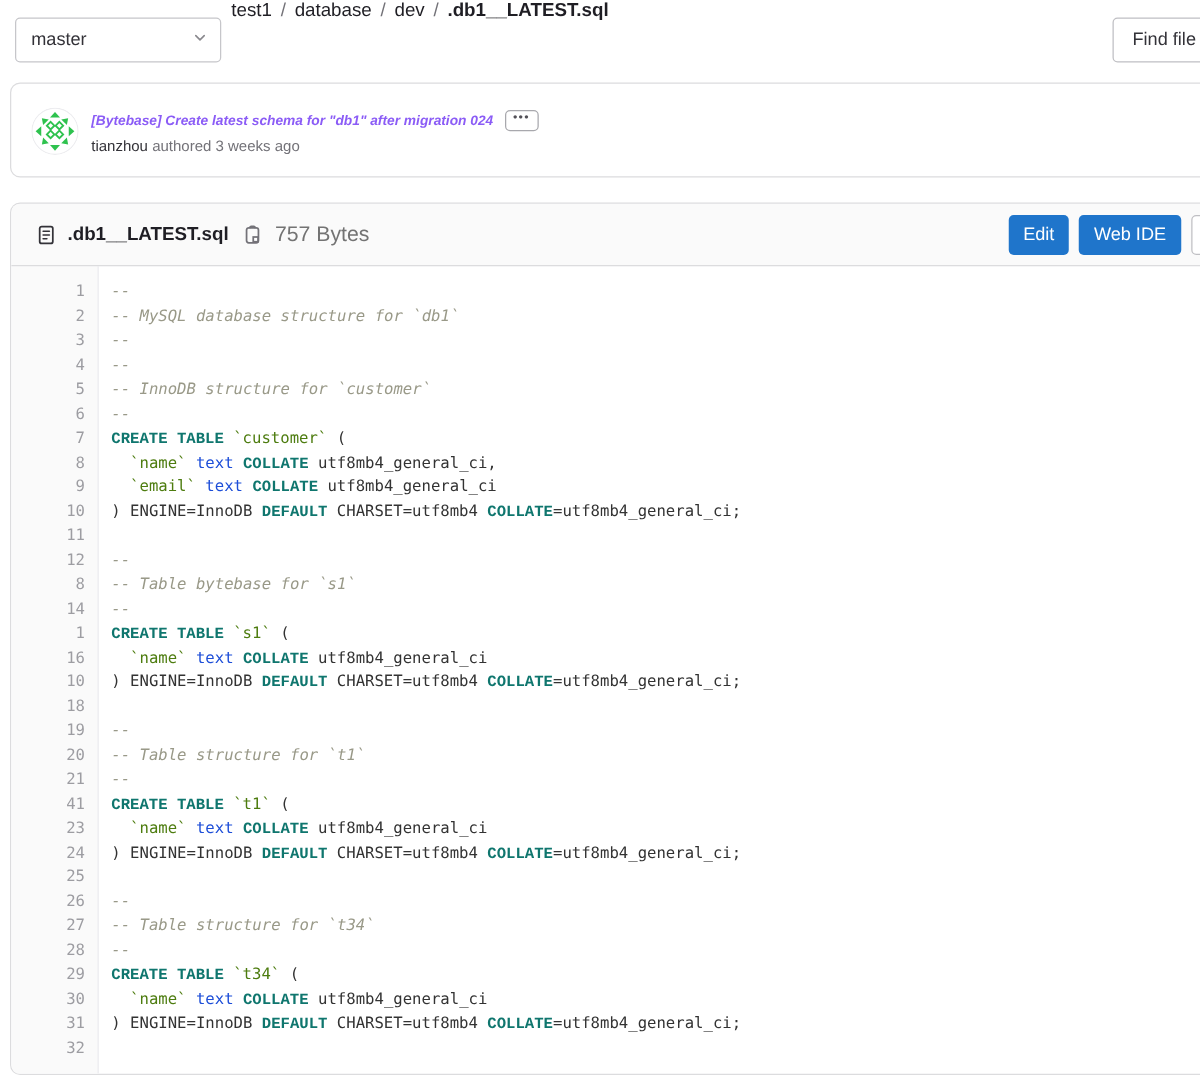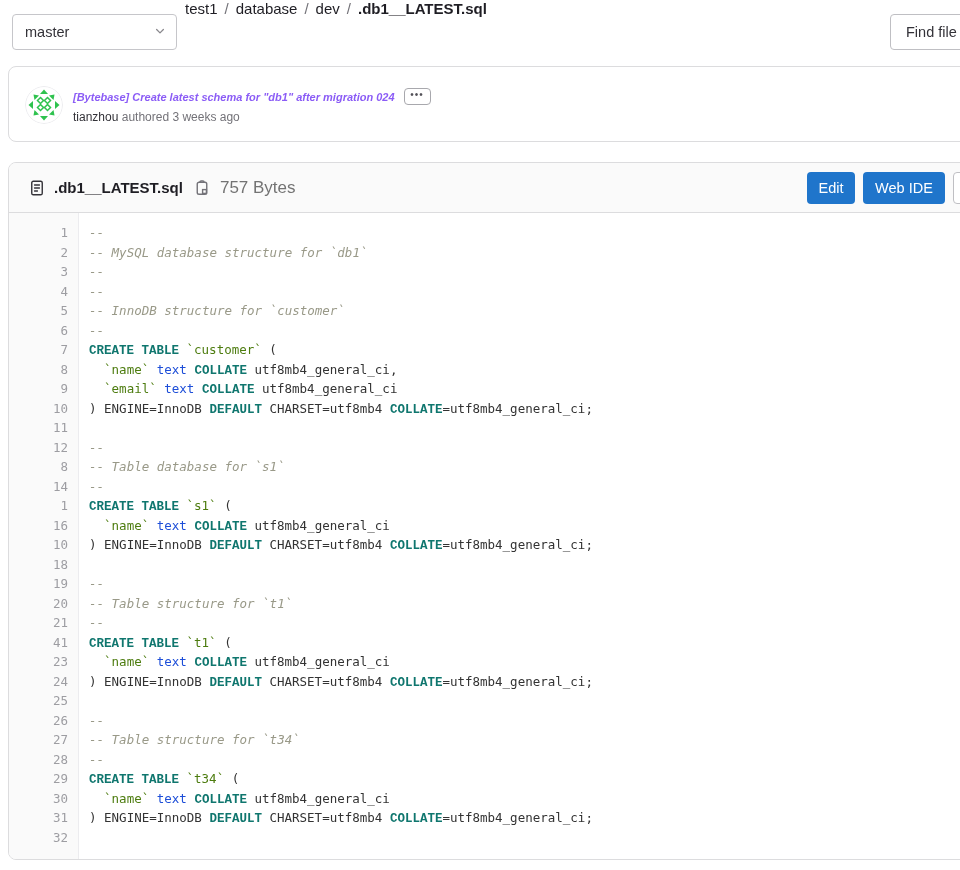--- a/index.html
+++ b/index.html
@@ -180,21 +180,21 @@
         <div class="cl"><span class="tok-c">--</span></div>
         <div class="cl"><span class="tok-c">--</span></div>
         <div class="cl"><span class="tok-c">-- InnoDB structure for `customer`</span></div>
         <div class="cl"><span class="tok-c">--</span></div>
         <div class="cl"><span class="tok-k">CREATE TABLE</span><span class="tok-p"> </span><span class="tok-s">`customer`</span><span class="tok-p"> (</span></div>
         <div class="cl"><span class="tok-p">  </span><span class="tok-s">`name`</span><span class="tok-p"> </span><span class="tok-t">text</span><span class="tok-p"> </span><span class="tok-k">COLLATE</span><span class="tok-p"> utf8mb4_general_ci,</span></div>
         <div class="cl"><span class="tok-p">  </span><span class="tok-s">`email`</span><span class="tok-p"> </span><span class="tok-t">text</span><span class="tok-p"> </span><span class="tok-k">COLLATE</span><span class="tok-p"> utf8mb4_general_ci</span></div>
         <div class="cl"><span class="tok-p">) ENGINE=InnoDB </span><span class="tok-k">DEFAULT</span><span class="tok-p"> CHARSET=utf8mb4 </span><span class="tok-k">COLLATE</span><span class="tok-p">=utf8mb4_general_ci;</span></div>
         <div class="cl"></div>
         <div class="cl"><span class="tok-c">--</span></div>
-        <div class="cl"><span class="tok-c">-- Table database for `s1`</span></div>
+        <div class="cl"><span class="tok-c">-- Table bytebase for `s1`</span></div>
         <div class="cl"><span class="tok-c">--</span></div>
         <div class="cl"><span class="tok-k">CREATE TABLE</span><span class="tok-p"> </span><span class="tok-s">`s1`</span><span class="tok-p"> (</span></div>
         <div class="cl"><span class="tok-p">  </span><span class="tok-s">`name`</span><span class="tok-p"> </span><span class="tok-t">text</span><span class="tok-p"> </span><span class="tok-k">COLLATE</span><span class="tok-p"> utf8mb4_general_ci</span></div>
         <div class="cl"><span class="tok-p">) ENGINE=InnoDB </span><span class="tok-k">DEFAULT</span><span class="tok-p"> CHARSET=utf8mb4 </span><span class="tok-k">COLLATE</span><span class="tok-p">=utf8mb4_general_ci;</span></div>
         <div class="cl"></div>
         <div class="cl"><span class="tok-c">--</span></div>
         <div class="cl"><span class="tok-c">-- Table structure for `t1`</span></div>
         <div class="cl"><span class="tok-c">--</span></div>
         <div class="cl"><span class="tok-k">CREATE TABLE</span><span class="tok-p"> </span><span class="tok-s">`t1`</span><span class="tok-p"> (</span></div>
         <div class="cl"><span class="tok-p">  </span><span class="tok-s">`name`</span><span class="tok-p"> </span><span class="tok-t">text</span><span class="tok-p"> </span><span class="tok-k">COLLATE</span><span class="tok-p"> utf8mb4_general_ci</span></div>

